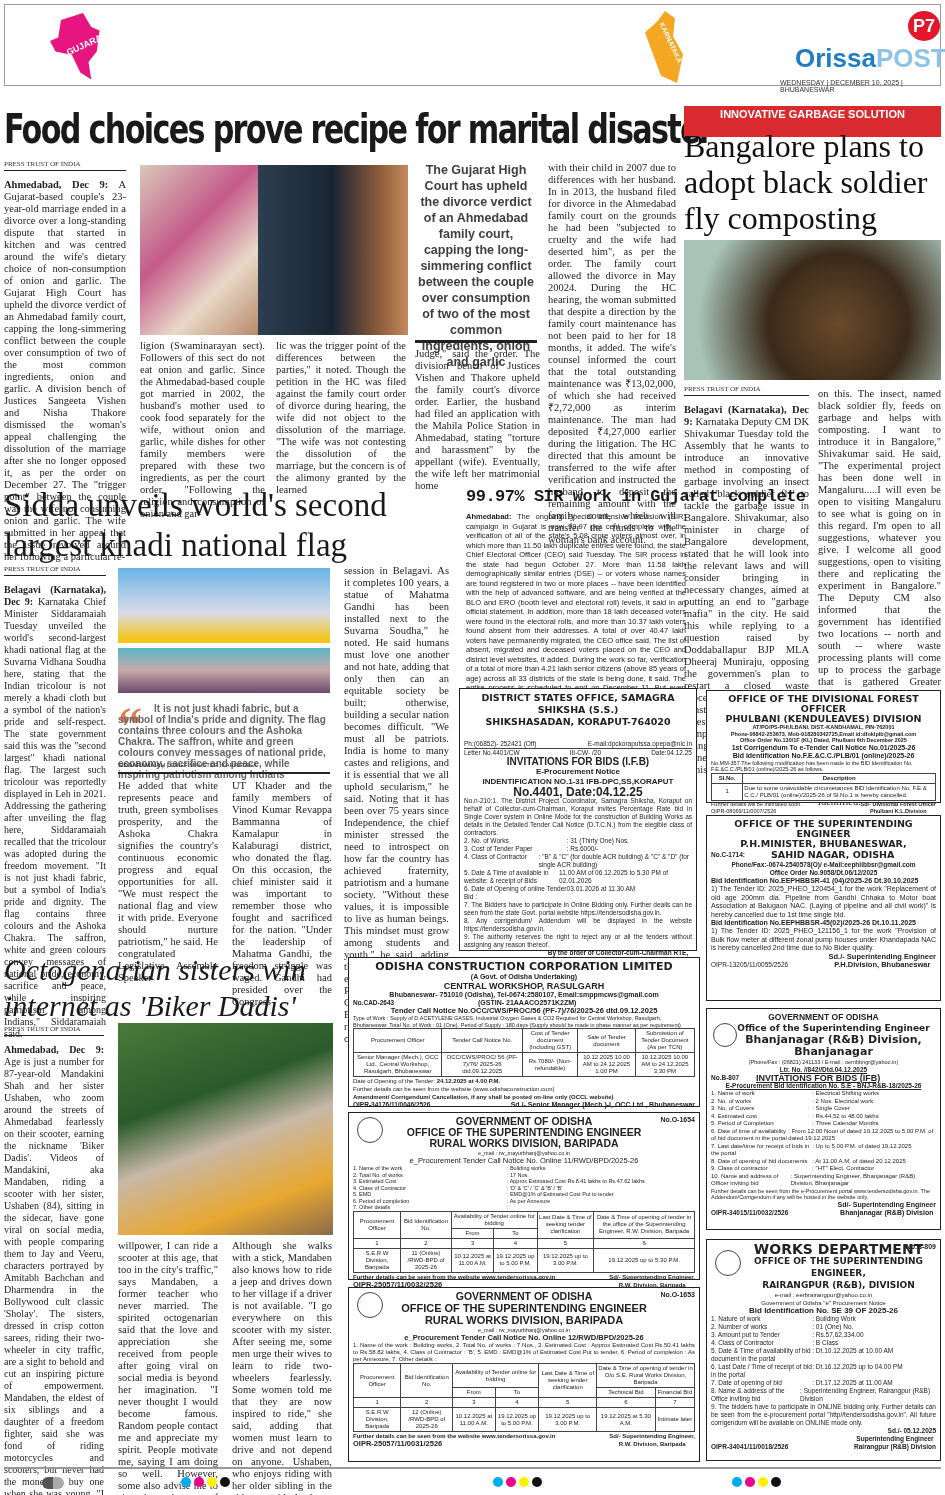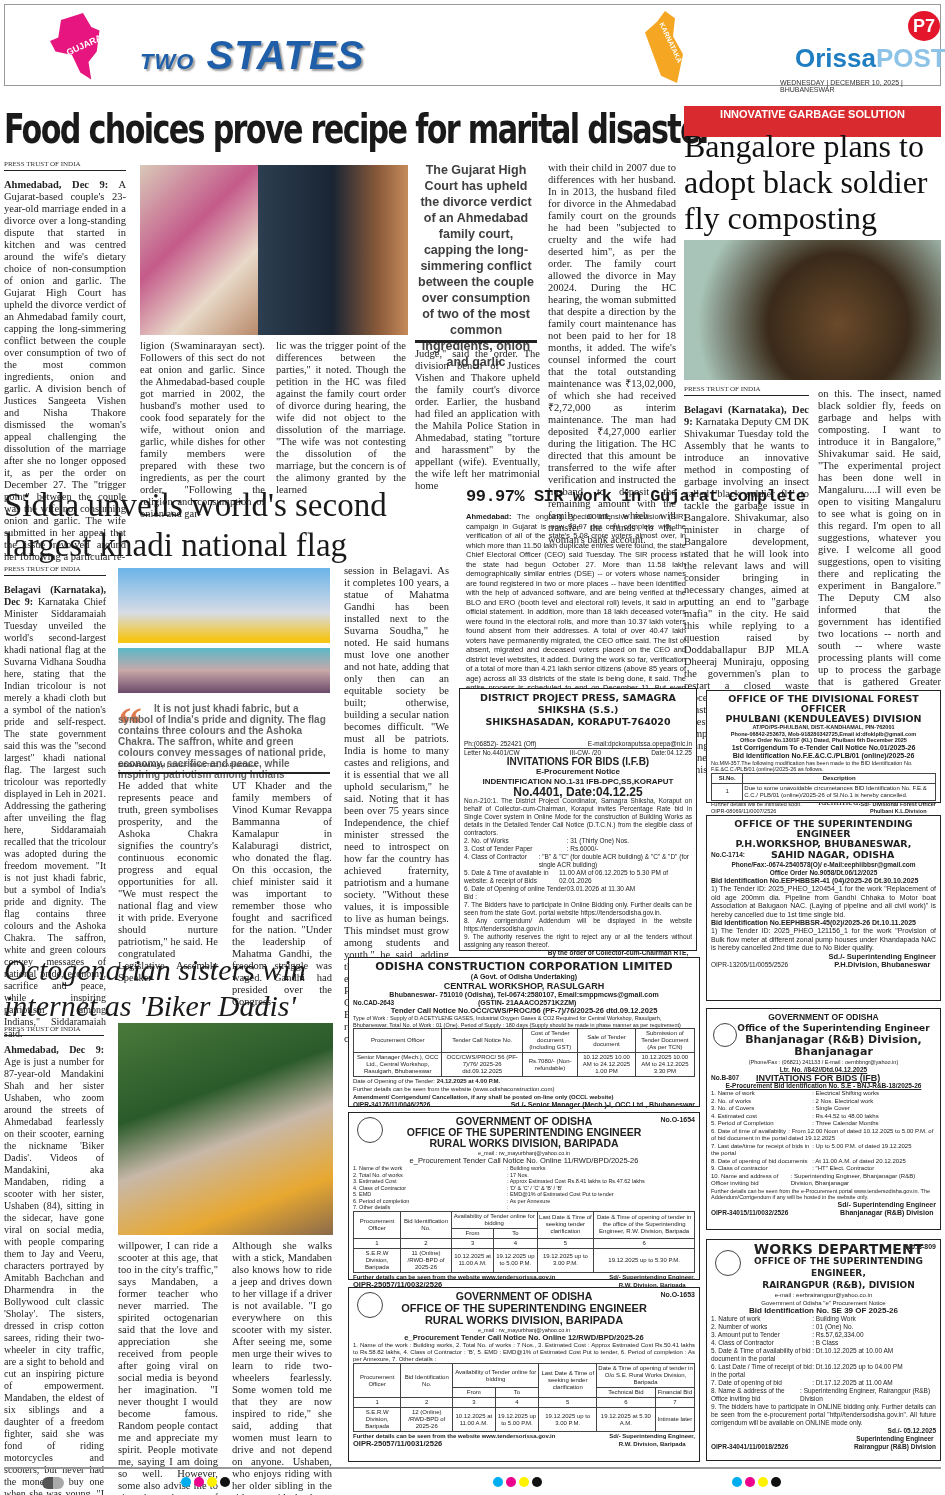--- a/index.html
+++ b/index.html
@@ -39,21 +39,20 @@
 .kv{display:flex}
 .kv span:first-child{width:45%}
 .colorbar{top:1477px;width:10px;height:10px;border-radius:50%}
 </style>
 </head>
 <body>
 
 <div id="mast" class="abs">
   <div id="gujmap" class="abs"></div>
   <div id="gujlbl" class="abs">GUJARAT</div>
-  <div id="mtitle" class="abs"><span class="two">TWO</span> <span>STATES</span></div>
   <div class="abs" style="left:640px;top:0;width:50px;height:80px">
     <div class="abs" style="left:0;top:6px;width:40px;height:72px;background:#f5a623;clip-path:polygon(50% 0,75% 10%,70% 35%,95% 60%,80% 100%,40% 90%,20% 60%,0 30%,30% 15%)"></div>
     <div class="abs" style="left:4px;top:34px;color:#fff;font:bold 7px 'Liberation Sans',sans-serif;transform:rotate(65deg)">KARNATAKA</div>
   </div>
   <div id="p7" class="abs">P7</div>
   <div id="brand" class="abs"><span>Orissa</span><span class="post">POST</span></div>
   <div id="date" class="abs">WEDNESDAY | DECEMBER 10, 2025 | BHUBANESWAR</div>
 </div>
 
 <div class="abs h1food">Food choices prove recipe for marital disaster</div>
@@ -91,21 +90,21 @@
 <div class="abs sans" style="left:118px;top:762px;font-size:6px;color:#333"><b>SIDDARAMAIAH</b> | <span>CHIEF MINISTER, KARNATAKA</span></div>
 <div class="abs" style="left:118px;top:772px;width:212px;height:2px;background:#222"></div>
 <div class="abs body" style="left:118px;top:780px;width:100px">He added that white represents peace and truth, green symbolises prosperity, and the Ashoka Chakra signifies the country's continuous economic progress and equal opportunities for all. "We must respect the national flag and view it with pride. Everyone should nurture patriotism," he said. He congratulated Legislative Assembly Speaker</div>
 <div class="abs body" style="left:232px;top:780px;width:100px">UT Khader and the family members of Vinod Kumar Revappa Bammanna of Kamalapur in Kalaburagi district, who donated the flag. On this occasion, the chief minister said it was important to remember those who fought and sacrificed for the nation. "Under the leadership of Mahatma Gandhi, the freedom struggle was waged. Gandhi had presided over the Congress</div>
 <div class="abs body" style="left:344px;top:565px;width:105px">session in Belagavi. As it completes 100 years, a statue of Mahatma Gandhi has been installed next to the Suvarna Soudha," he noted. He said humans must love one another and not hate, adding that only then can an equitable society be built; otherwise, building a secular nation becomes difficult. "We must all be patriots. India is home to many castes and religions, and it is essential that we all uphold secularism," he said. Noting that it has been over 75 years since Independence, the chief minister stressed the need to introspect on how far the country has achieved fraternity, patriotism and a humane society. "Without these values, it is impossible to live as human beings. This mindset must grow among students and youth," he said, adding that his government is ensuring that the Preamble of the Constitution drafted by Babasaheb Ambedkar is read in schools and colleges.</div>
 
 <div class="abs cond" style="left:466px;top:487px;font-weight:bold;font-size:17px;letter-spacing:-.5px">99.97% SIR work in Gujarat complete</div>
 <div class="abs sans" style="left:466px;top:512px;width:220px;font-size:7.5px;line-height:9.5px;text-align:justify"><b>Ahmedabad:</b> <span>The ongoing Special Intensive Revision (SIR) campaign in Gujarat is now 99.97 per cent complete with the verification of all of the state's 5.08 crore voters almost over, in which more than 11.50 lakh duplicate entries were found, the state Chief Electoral Officer (CEO) said Tuesday. The SIR process in the state had begun October 27. More than 11.58 lakh demographically similar entries (DSE) -- or voters whose names are found registered in two or more places -- have been identified with the help of advanced software, and are being verified at the BLO and ERO (booth level and electoral roll) levels, it said in an official statement. In addition, more than 18 lakh deceased voters were found in the electoral rolls, and more than 10.37 lakh voters found absent from their addresses. A total of over 40.47 lakh voters have permanently migrated, the CEO office said. The list of absent, migrated and deceased voters placed on the CEO and district level websites, it added. During the work so far, verification of a total of more than 4.21 lakh senior citizens (above 85 years of age) across all 33 districts of the state is being done, it said. The entire process is scheduled to end on December 11. But even before that, the hard work of the entire election staff from the BLO level to the CEO office has paid off, the release said.</span></div>
 
 <div class="abs ad" style="left:459px;top:688px;width:238px;height:263px">
-  <div class="t1" style="font-size:9.5px">DISTRICT PROJECT PRESS, SAMAGRA SHIKSHA (S.S.)</div>
+  <div class="t1" style="font-size:9.5px">DISTRICT STATES OFFICE, SAMAGRA SHIKSHA (S.S.)</div>
   <div class="t1" style="font-size:9.5px">SHIKSHASADAN, KORAPUT-764020</div>
   <div style="display:flex;justify-content:space-between;margin-top:12px">
       <span>Ph:(06852)- 252421 (Off)</span>
       <span>E-mail:dpckoraputssa.opepa@nic.in</span>
     </div>
   <div style="display:flex;justify-content:space-between;border-top:1px solid #444">
       <span>Letter No.4401/CW</span>
       <span>III-CW-   /20</span>
       <span>Date:04.12.25</span>
     </div>
@@ -170,21 +169,21 @@
       </tbody>
     </table>
   <div style="display:flex;justify-content:space-between;font-size:5.5px;line-height:7px">
       <span><span>Further details will be intimated soon.</span><br><span>OIPR-08069/11/0007/2526</span></span>
       <span class="c" style="font-weight:bold"><span>Sd/- Divisional Forest Officer</span><br><span>Phulbani K.L.Division</span></span>
     </div>
 </div>
 
 <div class="abs ad" style="left:706px;top:815px;width:235px;height:186px">
   <div class="t1" style="font-size:9.5px;line-height:10px">OFFICE OF THE SUPERINTENDING ENGINEER</div>
-  <div class="t1" style="font-size:9.5px;line-height:10px">P.H.WORKSHOP, BHUBANESWAR,</div>
+  <div class="t1" style="font-size:9.5px;line-height:10px">P.H.MINISTER, BHUBANESWAR,</div>
   <div style="display:flex;align-items:center">
       <span style="font-weight:bold;width:60px">No.C-1714:</span>
       <span class="t1" style="font-size:9.5px">SAHID NAGAR, ODISHA</span>
     </div>
   <div class="c" style="font-weight:bold">Phone/Fax:-0674-2540578(O)/ e-Mail:eephiibbsr@gmail.com</div>
   <div class="c" style="font-weight:bold">Office Order No.9058/Dt.06/12/2025</div>
   <div style="font-weight:bold;font-size:7px">Bid Identification No.EEPHBBSR-41 (04)/2025-26 Dt.30.10.2025</div>
   <div style="text-align:justify;font-size:7px;line-height:8.5px">1) The Tender ID: 2025_PHEO_120454_1 for the work "Replacement of old age 200mm dia. Pipeline from Gandhi Chhaka to Motor boat Association at Balugaon NAC. (Laying of pipeline and all civil work)" is hereby cancelled due to 1st time single bid.</div>
   <div style="font-weight:bold;font-size:7px">Bid Identification No.EEPHBBSR-45(02)/2025-26 Dt.10.11.2025</div>
   <div style="text-align:justify;font-size:7px;line-height:8.5px">1) The Tender ID: 2025_PHEO_121156_1 for the work "Provision of Bulk flow meter at different zonal pump houses under Khandapada NAC is hereby cancelled 2nd time due to No Bider qualify.</div>

